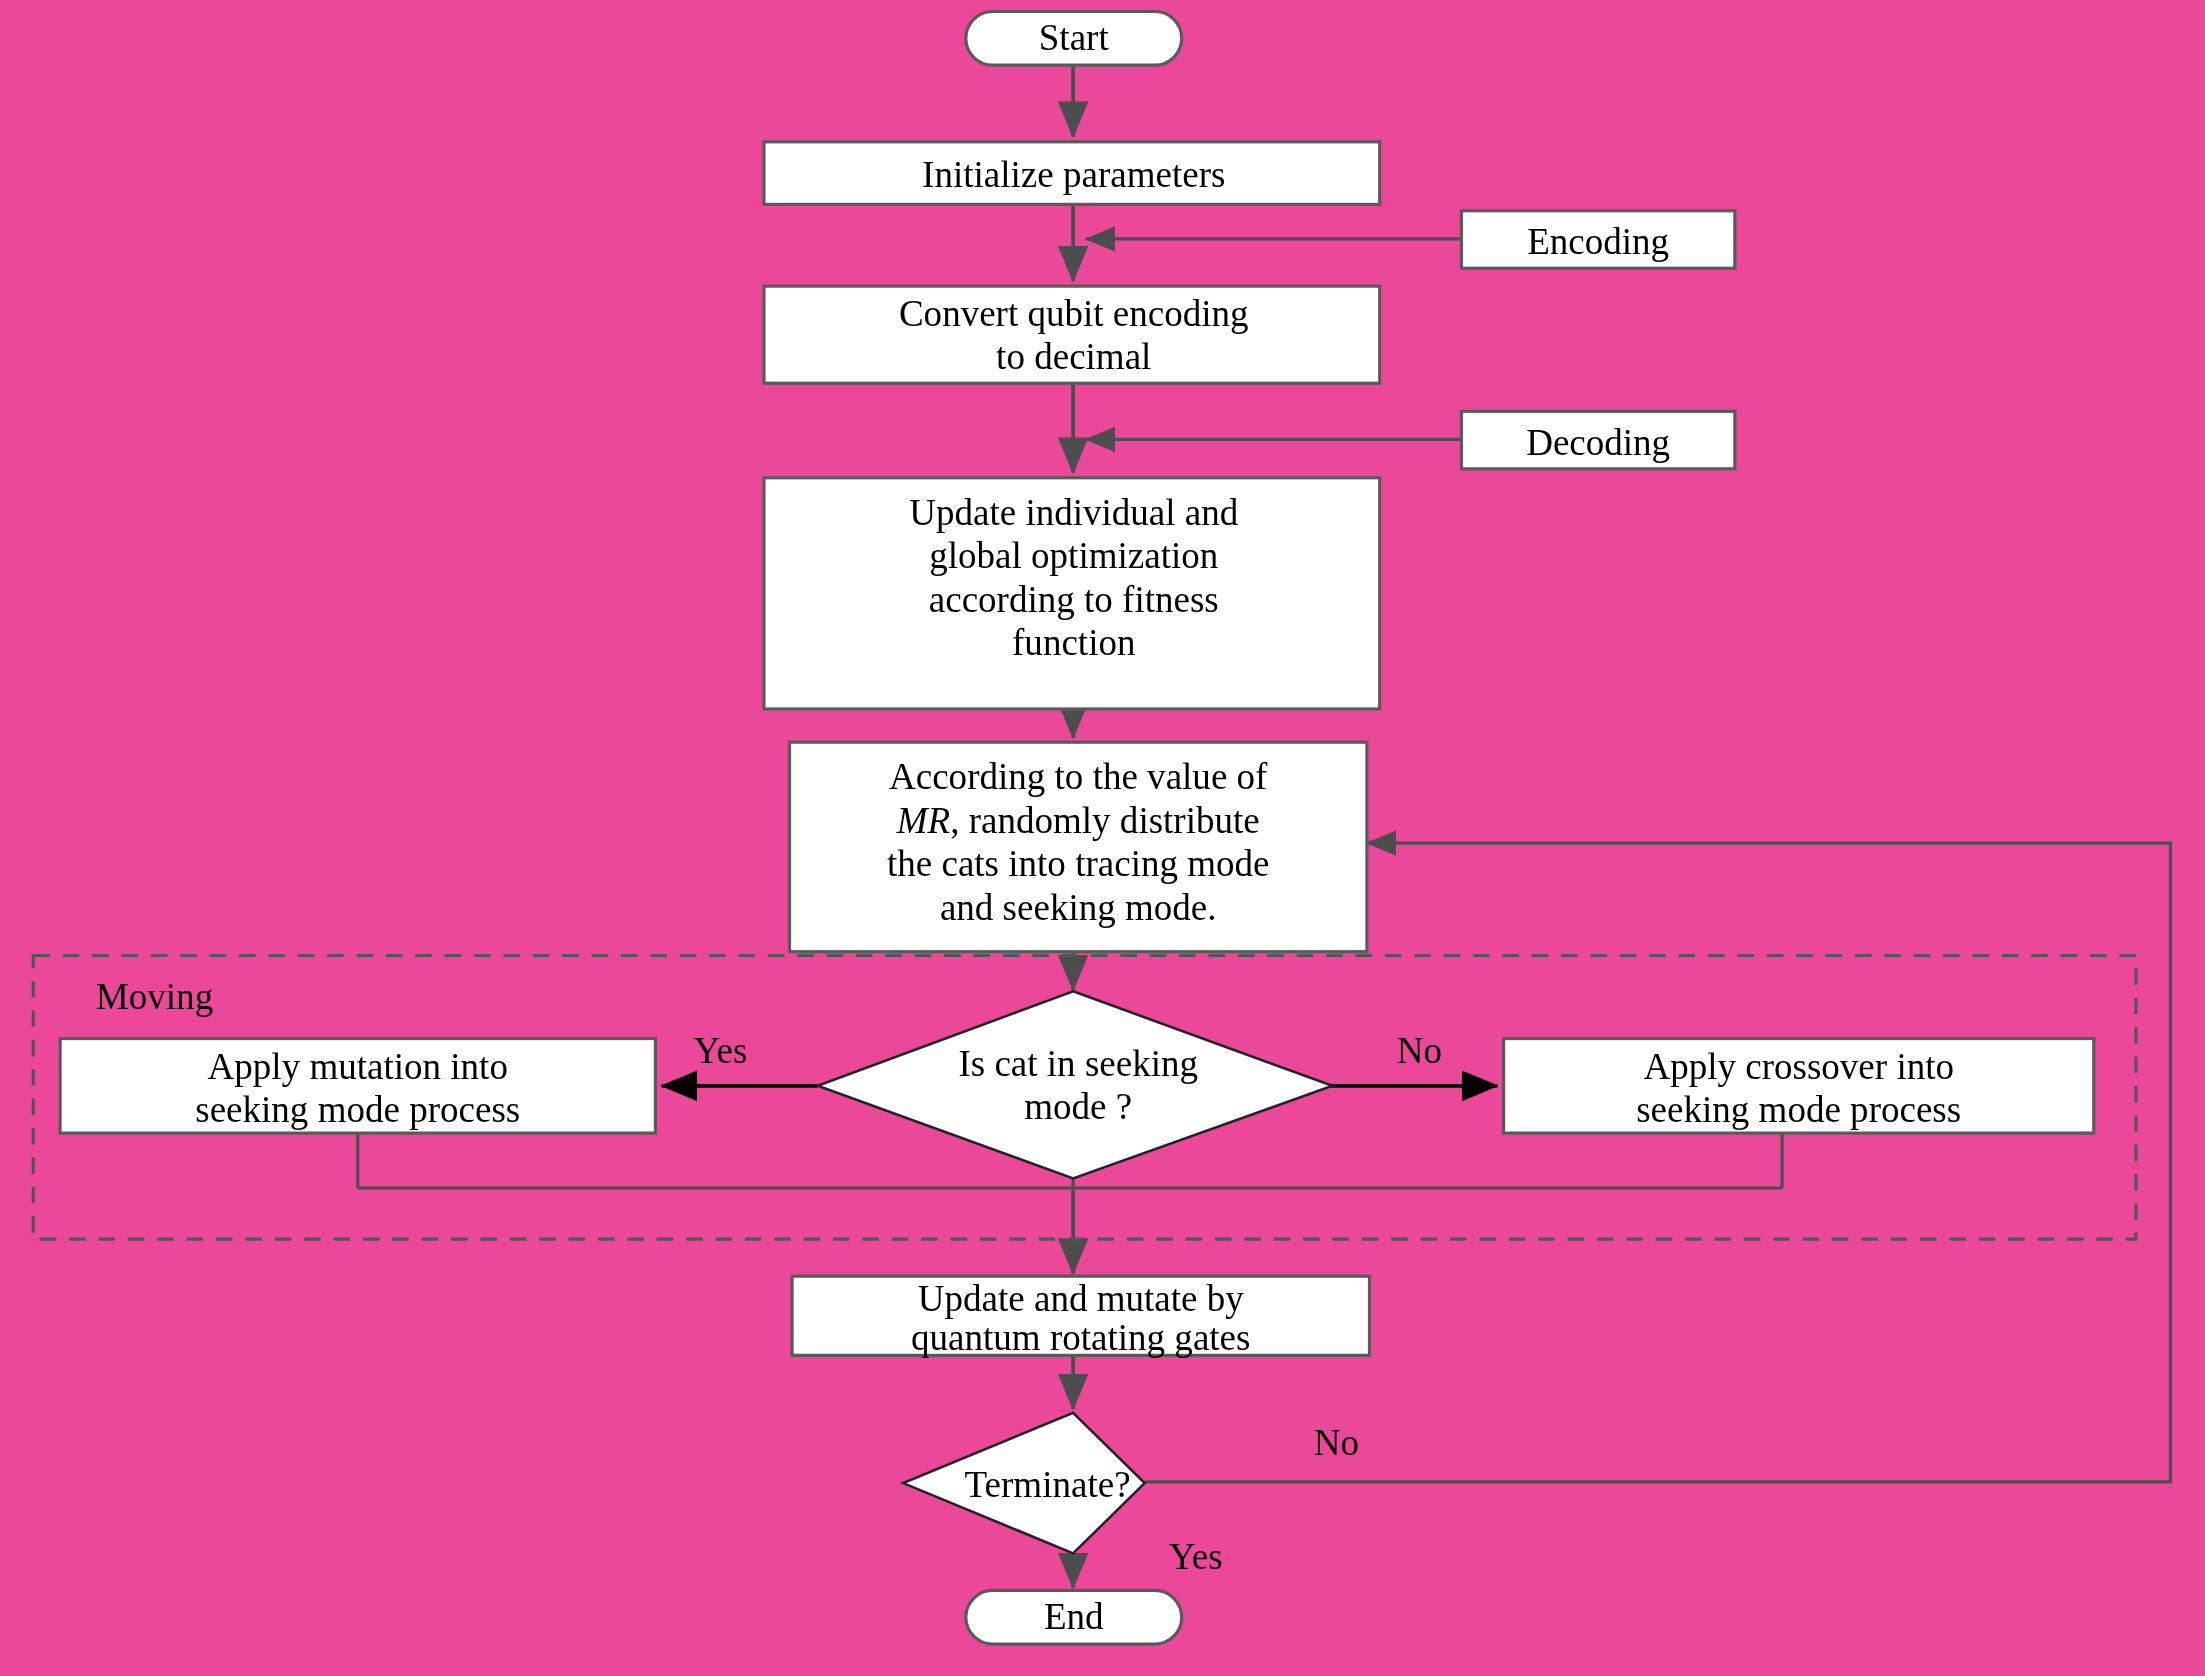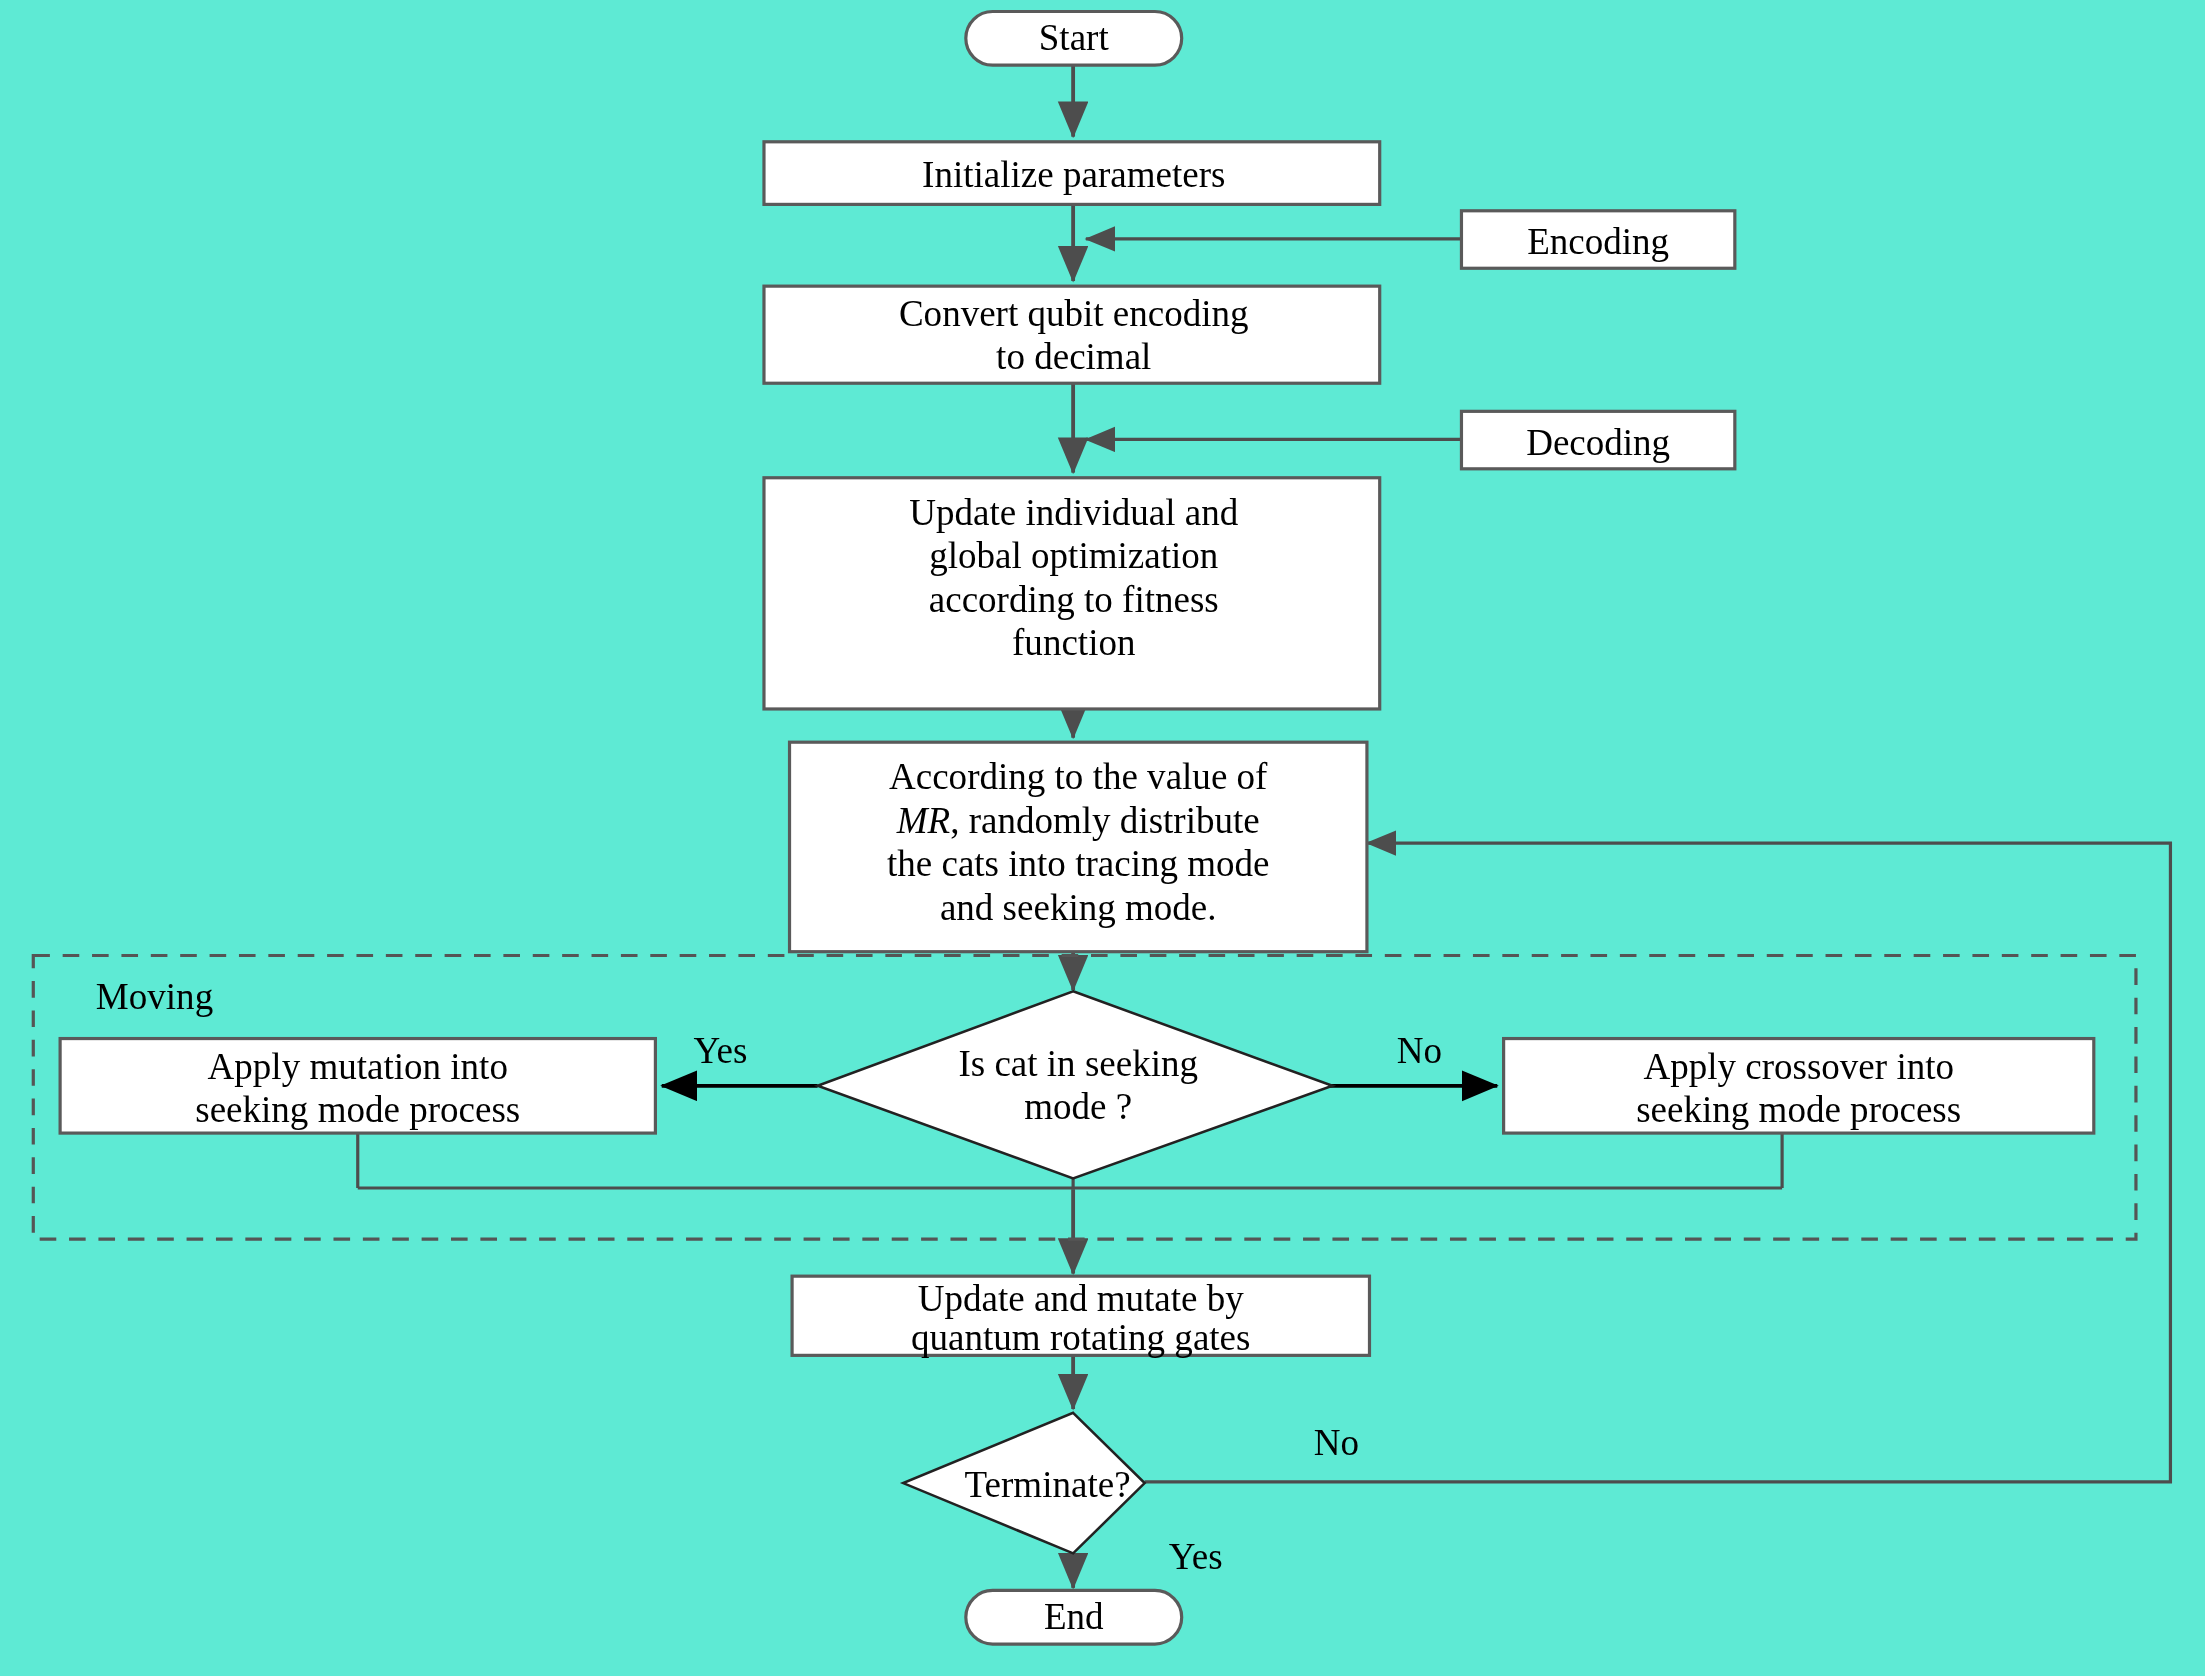--- a/index.html
+++ b/index.html
@@ -1,16 +1,16 @@
 <!DOCTYPE html>
 <html style="font-size:10.2px"><head>
 <meta charset="utf-8">
 <style>
   html,body{margin:0;padding:0;background:#ffffff;}
-  #root{position:relative;width:2205px;height:1676px;background:#5eead4;
+  #root{position:relative;width:2205px;height:1676px;background:#ec4899;
         font-family:"Liberation Serif","DejaVu Serif",serif;}
   svg{position:absolute;left:0;top:0;width:2205px;height:1676px;}
   .lbl{fill:#000;font-family:"Liberation Serif","DejaVu Serif",serif;font-size:60px;}
   .nodetext{font-size:58px;}
   .flowtext{font-size:58px;}
   .it{font-style:italic;}
 </style>
 </head>
 <body>
 

